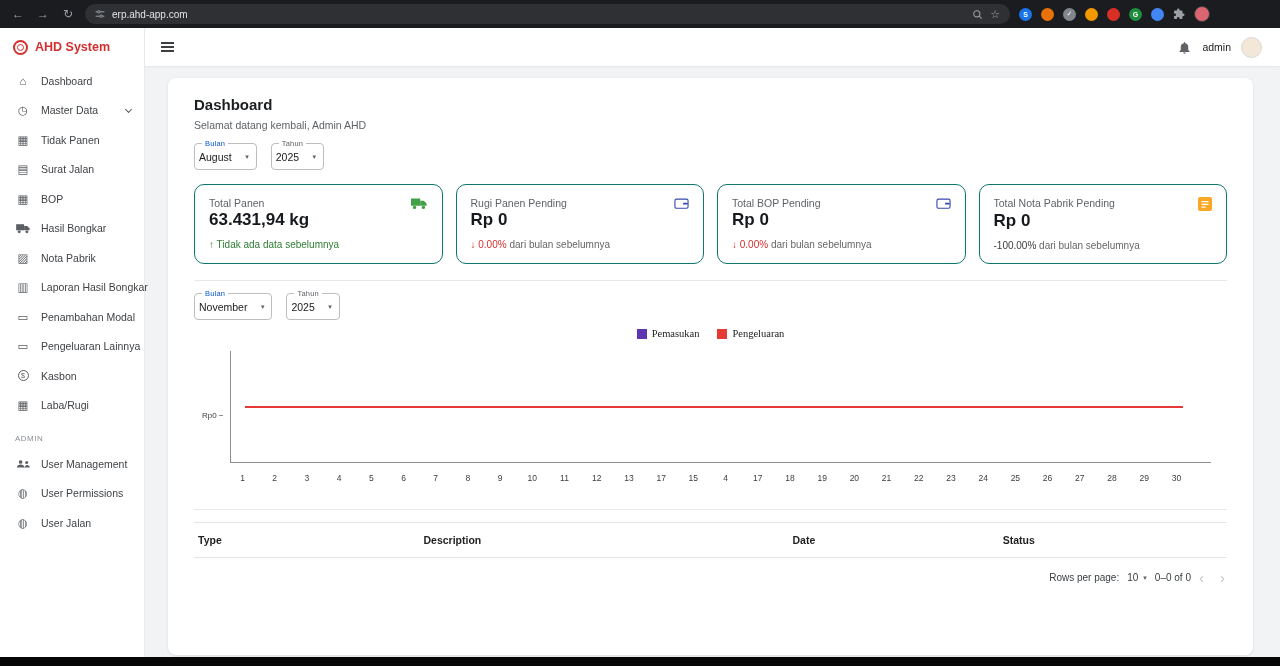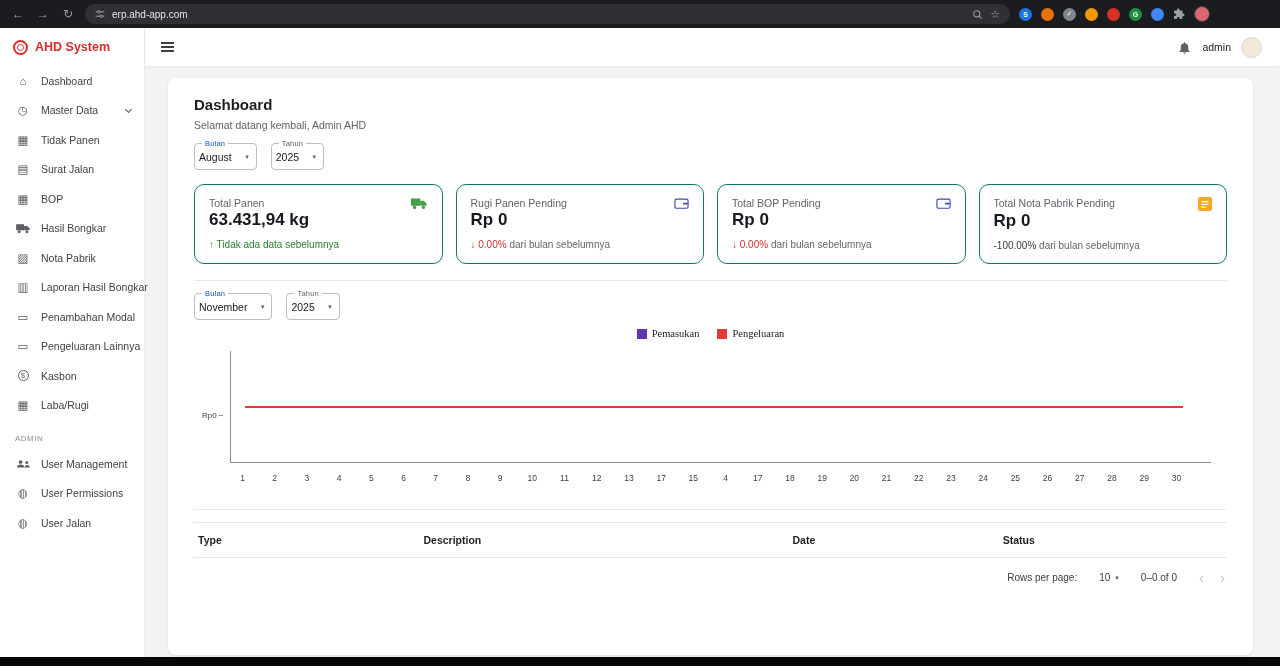--- a/index.html
+++ b/index.html
@@ -79,21 +79,21 @@
   .chart { position:relative; height:142px; margin:0 4px; }
   .plot { position:absolute; left:32px; right:12px; top:4px; bottom:26px; border-left:1px solid #8a8f94; border-bottom:1px solid #8a8f94; }
   .series-line { position:absolute; left:14px; right:28px; top:calc(50% - 1px); height:2px; background:#e53935; }
   .series-line.under { height:2px; background:#5e35b1; }
   .ylab { position:absolute; left:4px; top:52px; font-size:8px; color:#3c4043;margin-top:12px; }
   .ylab::after { content:""; display:inline-block; width:4px; height:1px; background:#8a8f94; margin-left:2px; vertical-align:2px; }
   .xticks { position:absolute; left:38px; right:40px; bottom:6px; display:flex; justify-content:space-between; font-size:8.5px; color:#3c4043; }
   .xticks span { width:13px; text-align:center; }
 
   .tbl-head { display:grid; grid-template-columns:22% 36% 20.5% 21.5%; border-top:1px solid #e3e5e8; border-bottom:1px solid #e3e5e8; padding:11px 4px; font-size:10.5px; font-weight:bold; color:#1f1f1f; margin-top:12px; }
-  .pagination { display:flex; justify-content:flex-end; align-items:center; gap:22px; font-size:10px; color:#3c4043; padding:12px 2px 0; }
+  .pagination { display:flex; justify-content:flex-end; align-items:center; gap:8px; font-size:10px; color:#3c4043; padding:12px 2px 0; }
   .pp { display:inline-flex; align-items:center; gap:5px; cursor:pointer; }
   .pp .arr2 { font-size:7px; color:#5f6368; }
   .pgbtns { display:flex; gap:16px; }
   .pgbtn { font-size:15px; color:#c2c5c9; line-height:1; cursor:default; }
 
   .bottom-bar { height:9px; background:#060606; flex:0 0 auto; }
 </style>
 </head>
 <body>
 

